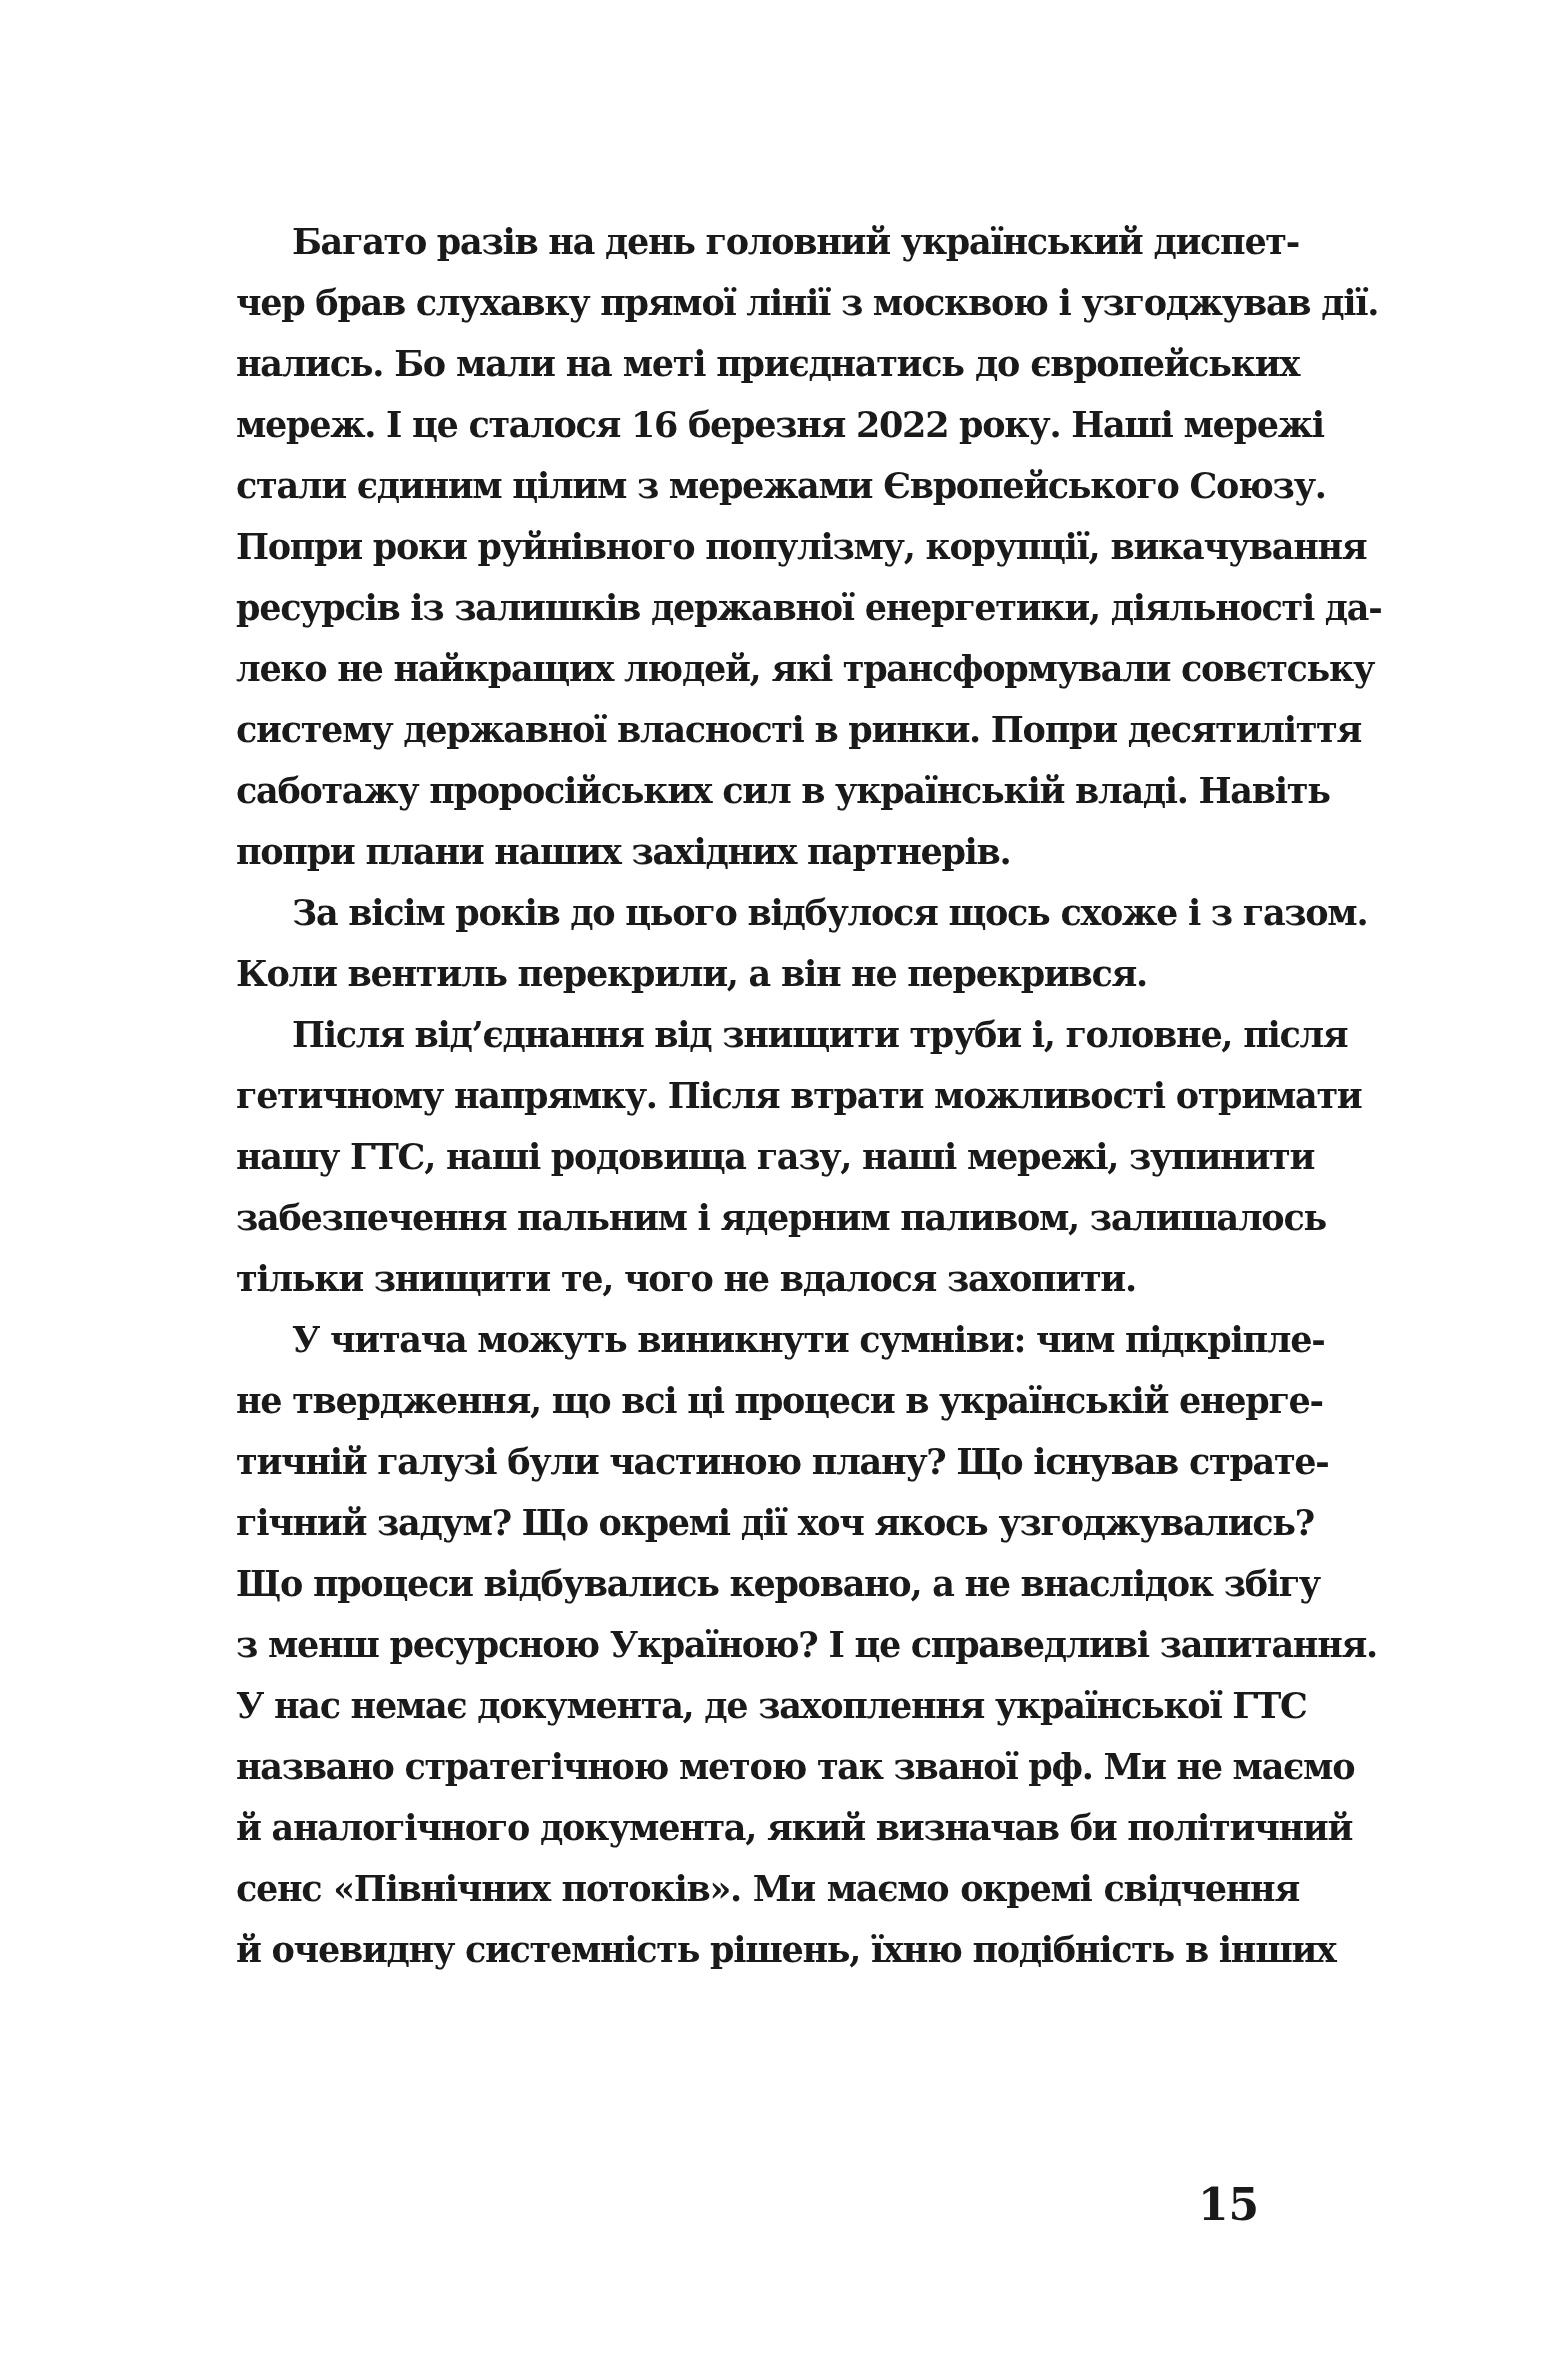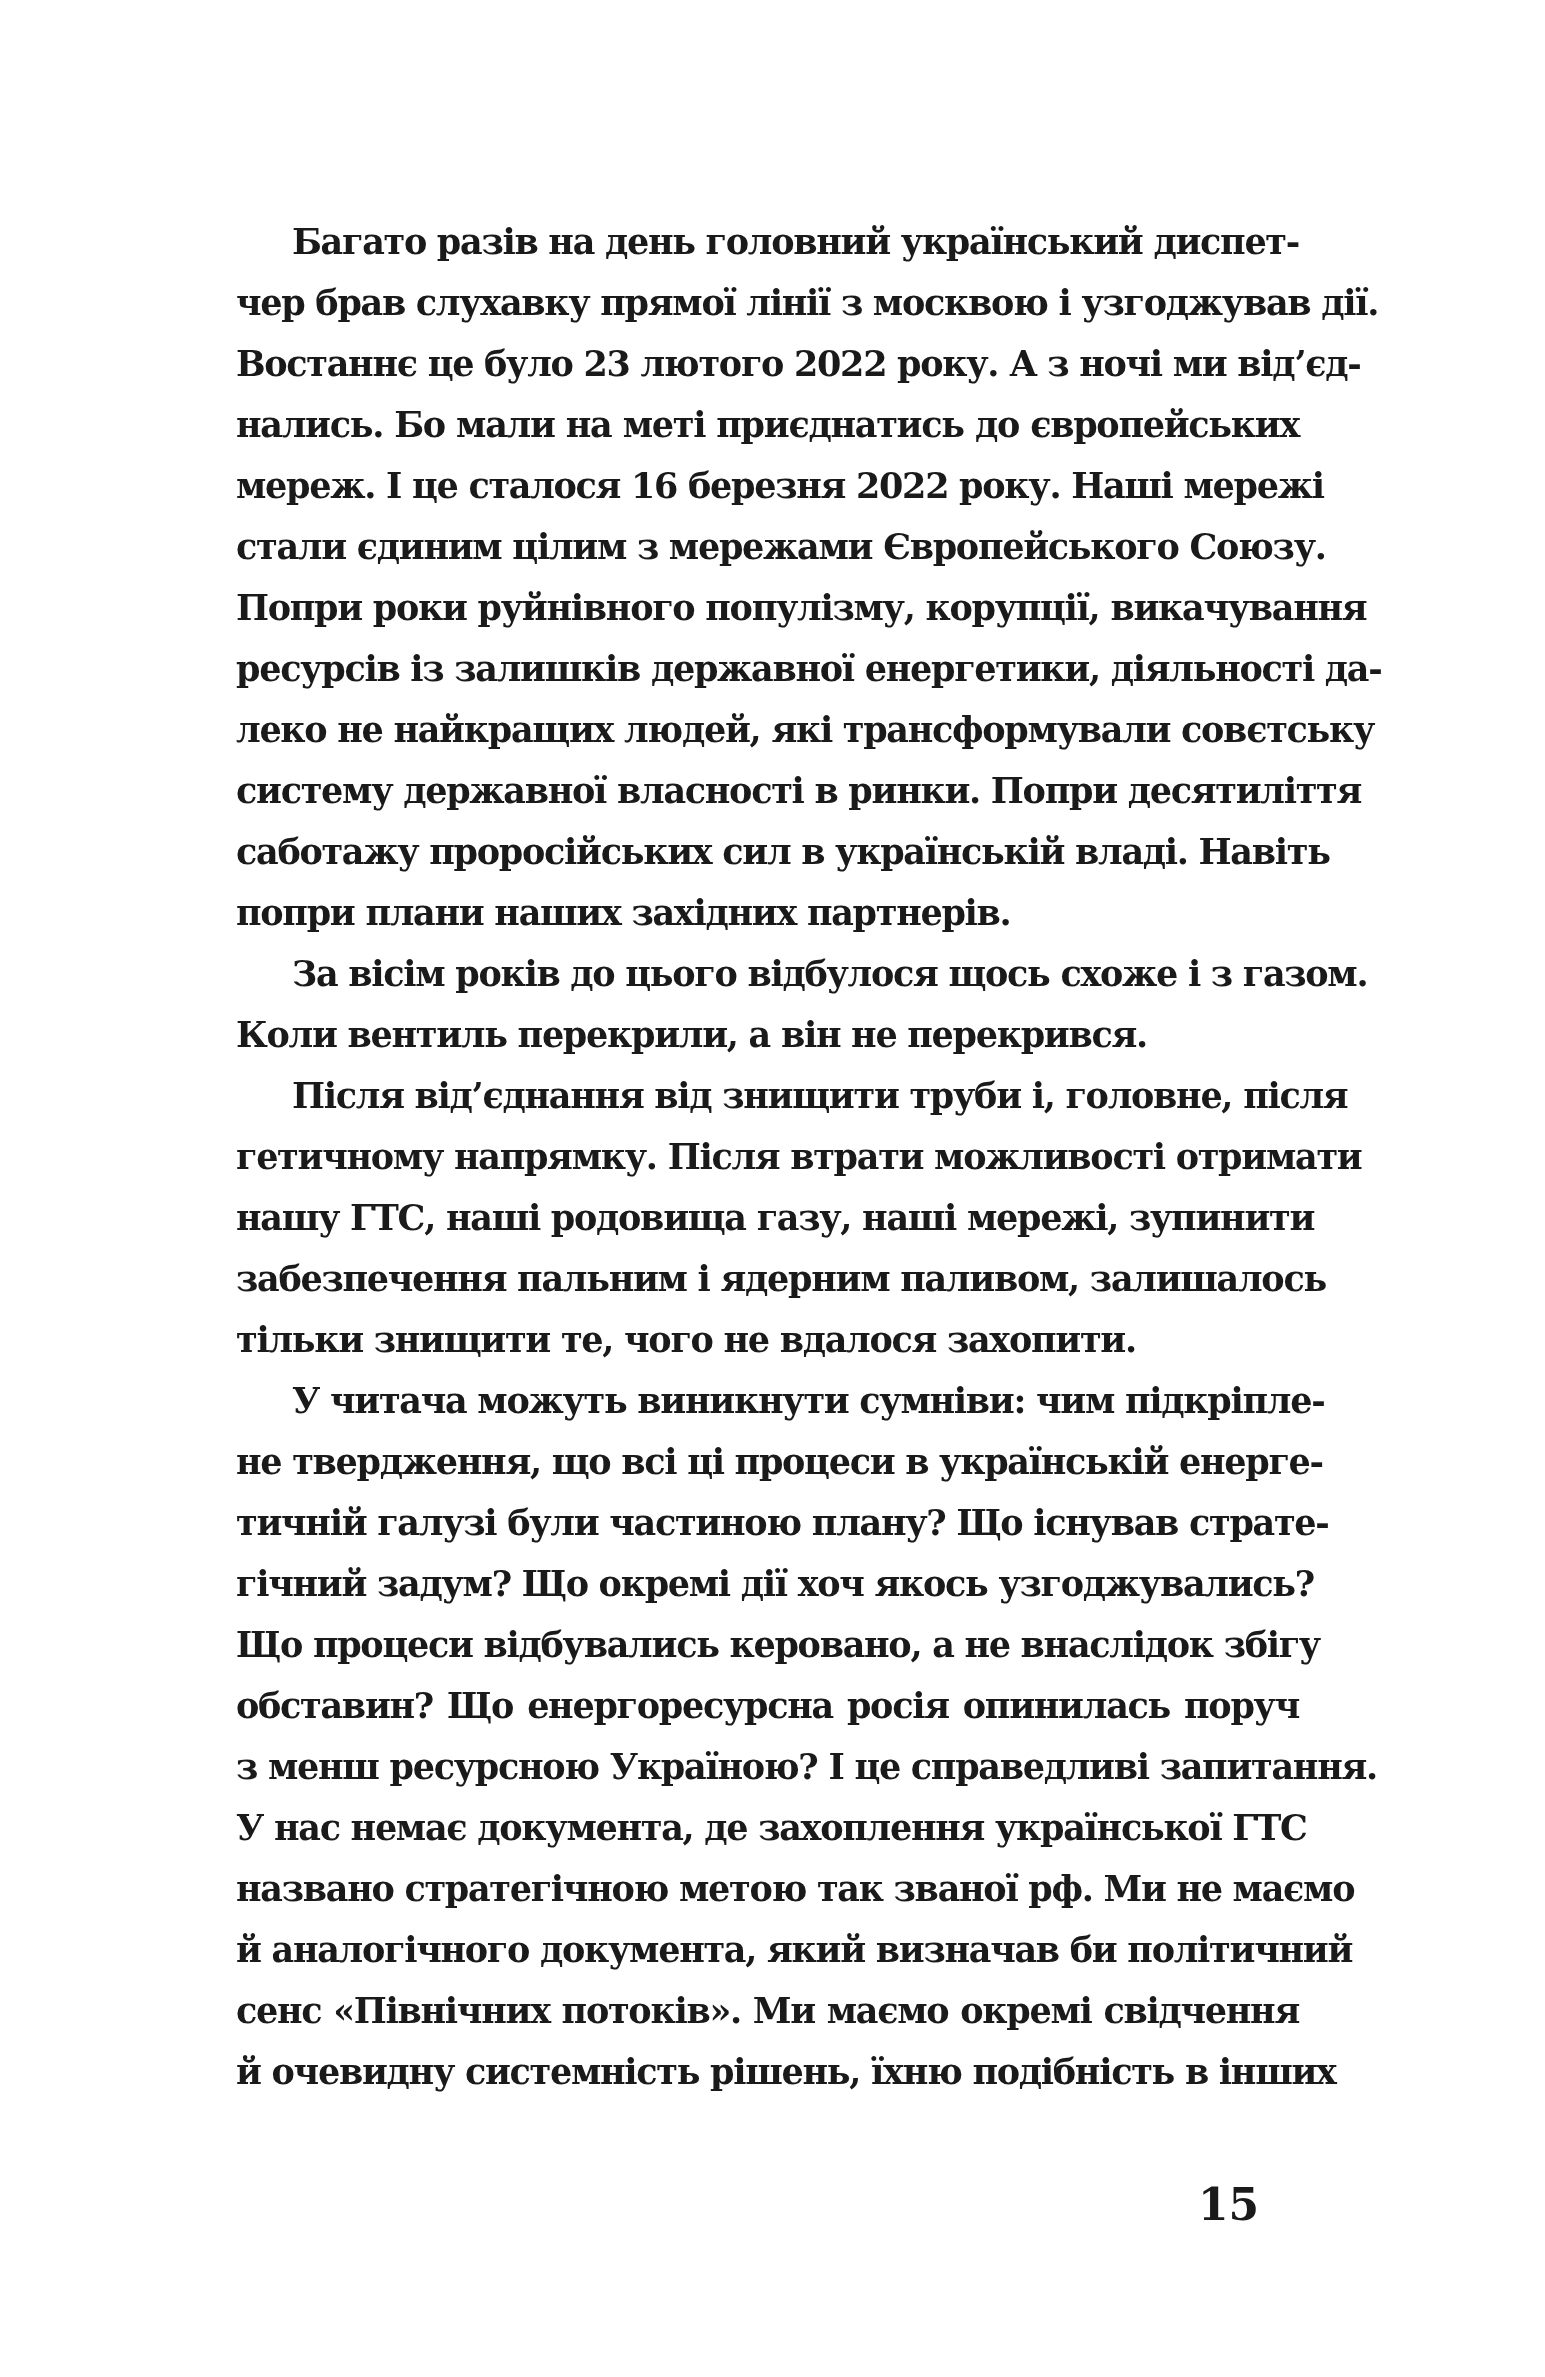--- a/index.html
+++ b/index.html
@@ -18,21 +18,20 @@
     font-family: "DejaVu Serif", "Liberation Serif", serif;
     font-size:44px; font-weight:bold; color:#1a1a1a;
   }
 </style>
 </head>
 <body>
 
 <div class="page-text" id="body-text">
     <span class="line indent">Багато разів на день головний український диспет-</span>
     <span class="line">чер брав слухавку прямої лінії з москвою і узгоджував дії.</span>
-    <span class="line">Востаннє це було 23 лютого 2022 року. А з ночі ми від’єд-</span>
     <span class="line">нались. Бо мали на меті приєднатись до європейських</span>
     <span class="line">мереж. І це сталося 16 березня 2022 року. Наші мережі</span>
     <span class="line">стали єдиним цілим з мережами Європейського Союзу.</span>
     <span class="line">Попри роки руйнівного популізму, корупції, викачування</span>
     <span class="line">ресурсів із залишків державної енергетики, діяльності да-</span>
     <span class="line">леко не найкращих людей, які трансформували совєтську</span>
     <span class="line">систему державної власності в ринки. Попри десятиліття</span>
     <span class="line">саботажу проросійських сил в українській владі. Навіть</span>
     <span class="line last">попри плани наших західних партнерів.</span>
     <span class="line indent">За вісім років до цього відбулося щось схоже і з газом.</span>
@@ -40,21 +39,20 @@
     <span class="line indent">Після від’єднання від знищити труби і, головне, після</span>
     <span class="line">гетичному напрямку. Після втрати можливості отримати</span>
     <span class="line">нашу ГТС, наші родовища газу, наші мережі, зупинити</span>
     <span class="line">забезпечення пальним і ядерним паливом, залишалось</span>
     <span class="line last">тільки знищити те, чого не вдалося захопити.</span>
     <span class="line indent">У читача можуть виникнути сумніви: чим підкріпле-</span>
     <span class="line">не твердження, що всі ці процеси в українській енерге-</span>
     <span class="line">тичній галузі були частиною плану? Що існував страте-</span>
     <span class="line">гічний задум? Що окремі дії хоч якось узгоджувались?</span>
     <span class="line">Що процеси відбувались керовано, а не внаслідок збігу</span>
-    <span class="line">обставин? Що енергоресурсна росія опинилась поруч</span>
     <span class="line">з менш ресурсною Україною? І це справедливі запитання.</span>
     <span class="line">У нас немає документа, де захоплення української ГТС</span>
     <span class="line">названо стратегічною метою так званої рф. Ми не маємо</span>
     <span class="line">й аналогічного документа, який визначав би політичний</span>
     <span class="line">сенс «Північних потоків». Ми маємо окремі свідчення</span>
     <span class="line">й очевидну системність рішень, їхню подібність в інших</span>
   </div>
 <div class="page-number">15</div>
 
 

